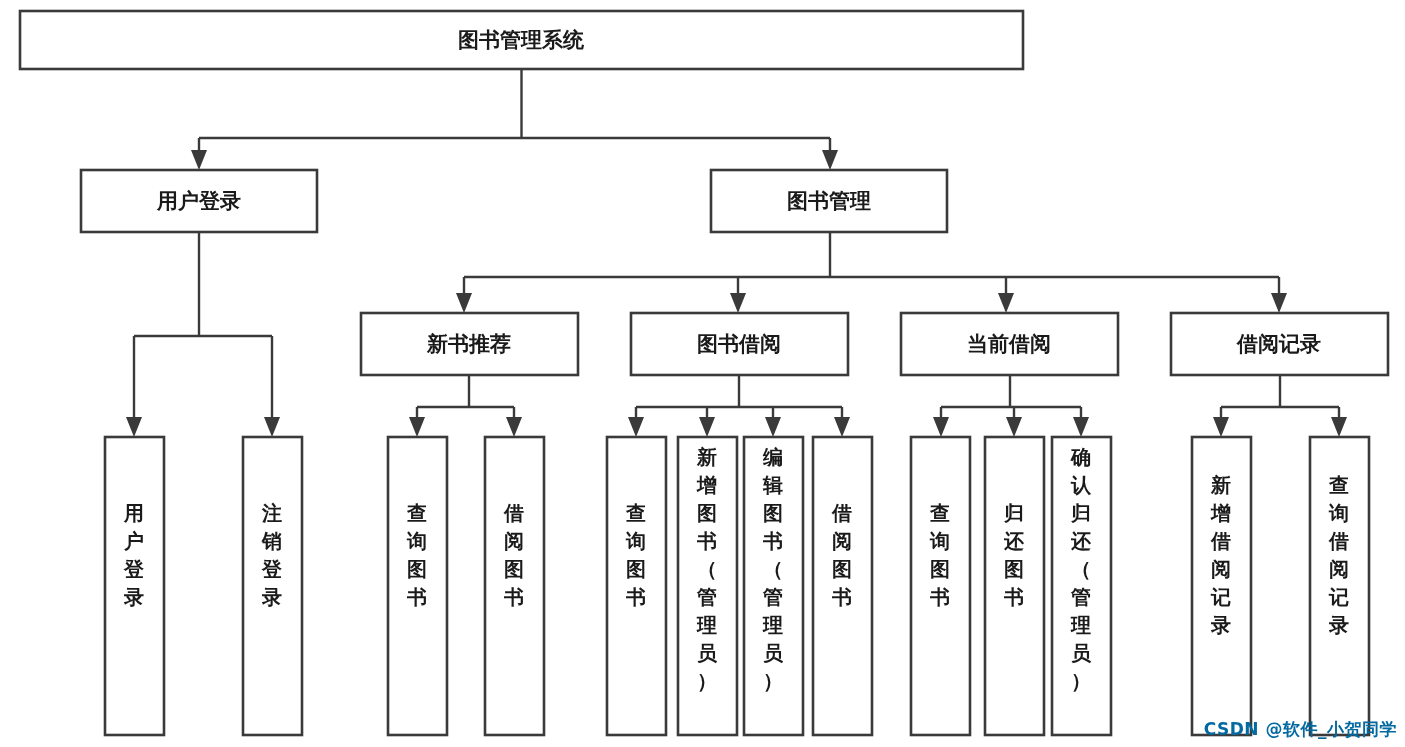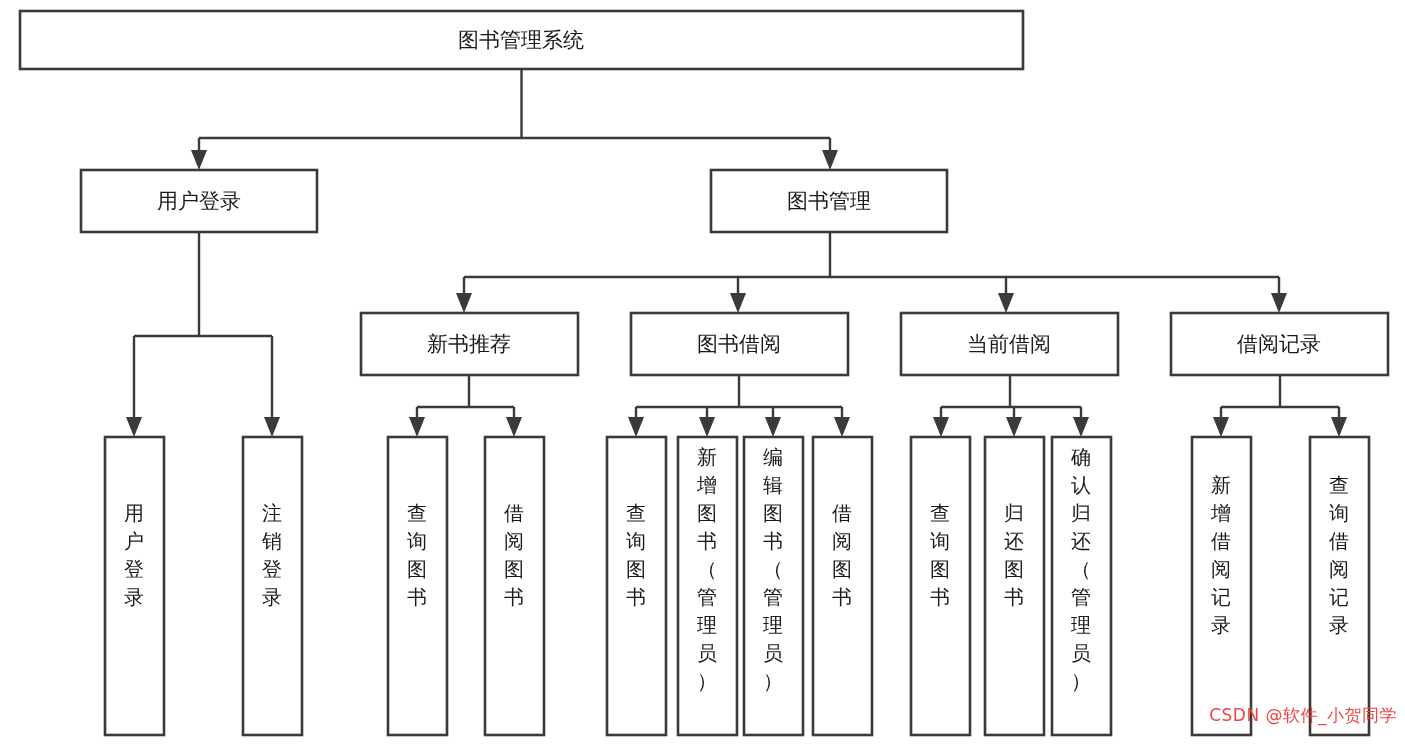--- a/index.html
+++ b/index.html
@@ -11,20 +11,21 @@
     width: 1405px;
     height: 747px;
     font-family: "DejaVu Sans", "Liberation Sans", sans-serif;
     overflow: hidden;
   }
   #diagram-root {
     position: relative;
     width: 1405px;
     height: 747px;
     background: #ffffff;
+    font-weight: bold;
   }
   svg.canvas {
     position: absolute;
     left: 0;
     top: 0;
     width: 1405px;
     height: 747px;
   }
   .node-box {
     fill: #ffffff;
@@ -50,24 +51,24 @@
   }
   .node-label-v {
     font-family: "DejaVu Sans", "Liberation Sans", sans-serif;
     font-size: 20px;
     fill: #1a1a1a;
     text-anchor: middle;
   }
   .watermark {
     position: absolute;
     right: 8px;
-    bottom: 20px;
+    bottom: 6px;
     font-family: "DejaVu Sans", "Liberation Sans", sans-serif;
     font-size: 17px;
-    color: #ef4444;
+    color: #0369a1;
     letter-spacing: 0.5px;
     white-space: nowrap;
     user-select: none;
   }
 </style>
 </head>
 <body>
 
 <div id="diagram-root">
 

